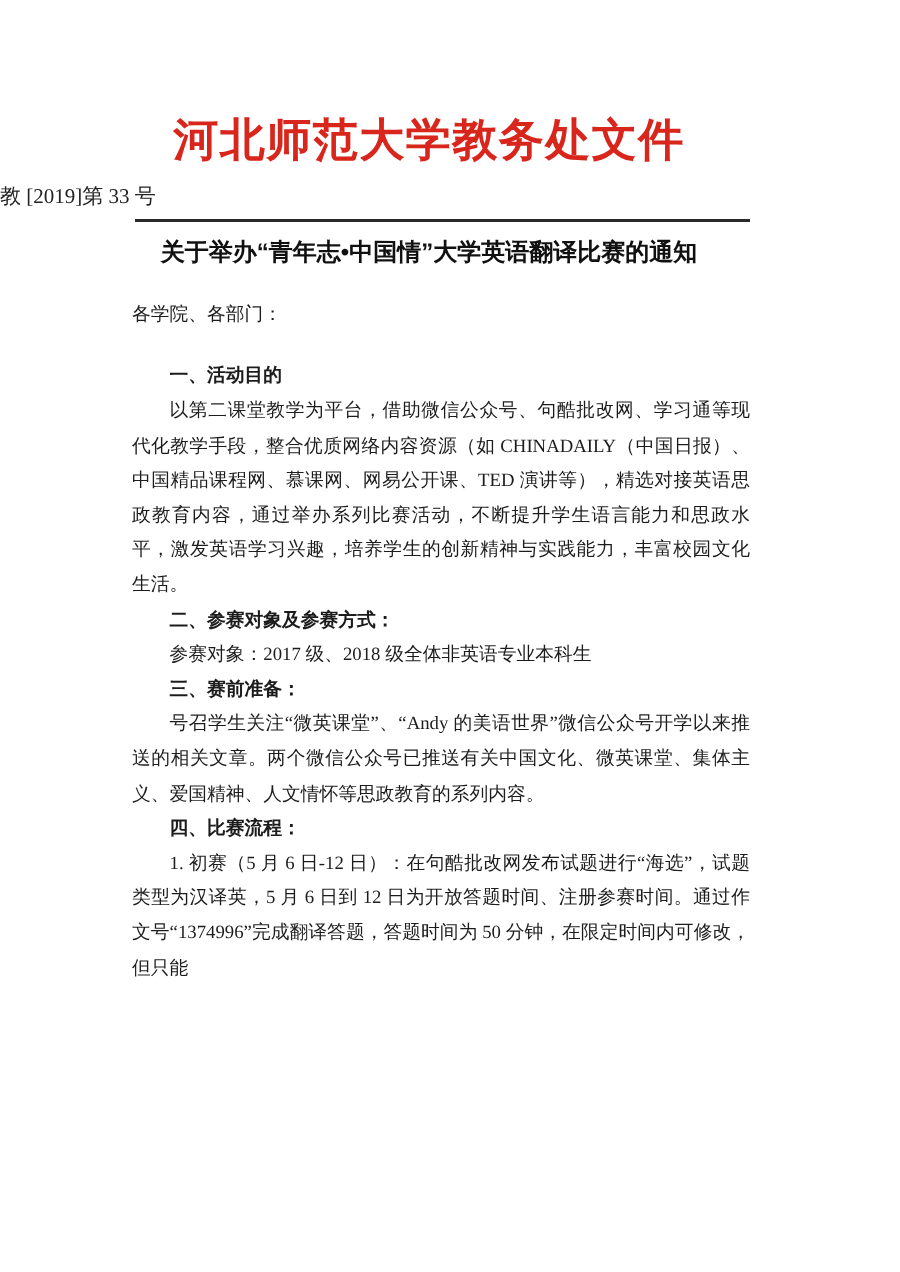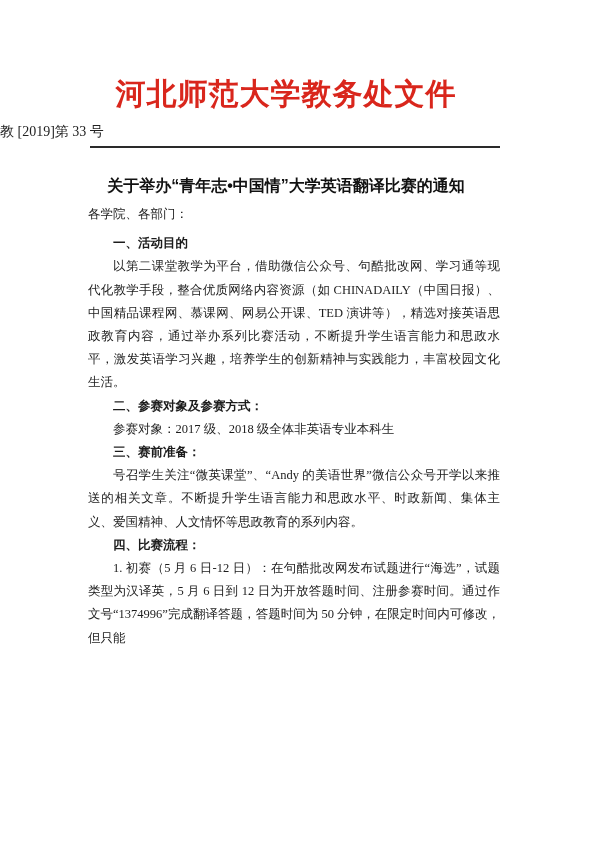--- a/index.html
+++ b/index.html
@@ -28,30 +28,30 @@
     font-size: 14px;
     line-height: 18px;
     color: #222222;
   }
   .rule {
     margin: 5px 72px 0 90px;
     height: 0;
     border-top: 2px solid #2a2a2a;
   }
   .doc-title {
-    margin-top: 27px;
+    margin-top: 10px;
     text-align: center;
     font-size: 16px;
     line-height: 22px;
     font-weight: 700;
     color: #111111;
     font-family: "Liberation Sans", "DejaVu Sans", sans-serif;
   }
   .body-block {
-    margin: 6px 72px 0 88px;
+    margin: 18px 72px 0 88px;
     font-size: 12.5px;
     line-height: 23.2px;
     text-align: justify;
     color: #1c1c1c;
   }
   .salutation { text-indent: 0; }
   .body-block p { margin: 0; }
   .body-block p.para { text-indent: 2em; }
   .body-block p.heading {
     text-indent: 2em;
@@ -73,17 +73,17 @@
   <div class="doc-title">关于举办“青年志•中国情”大学英语翻译比赛的通知</div>
 
   <div class="body-block salutation">各学院、各部门：</div>
 
   <div class="body-block">
       <p class="heading">一、活动目的</p>
       <p class="para">以第二课堂教学为平台，借助微信公众号、句酷批改网、学习通等现代化教学手段，整合优质网络内容资源（如 CHINADAILY（中国日报）、中国精品课程网、慕课网、网易公开课、TED 演讲等），精选对接英语思政教育内容，通过举办系列比赛活动，不断提升学生语言能力和思政水平，激发英语学习兴趣，培养学生的创新精神与实践能力，丰富校园文化生活。</p>
       <p class="heading">二、参赛对象及参赛方式：</p>
       <p class="para">参赛对象：2017 级、2018 级全体非英语专业本科生</p>
       <p class="heading">三、赛前准备：</p>
-      <p class="para">号召学生关注“微英课堂”、“Andy 的美语世界”微信公众号开学以来推送的相关文章。不断提升学生语言能力和思政水平、时政新闻、集体主义、爱国精神、人文情怀等思政教育的系列内容。</p>
+      <p class="para">号召学生关注“微英课堂”、“Andy 的美语世界”微信公众号开学以来推送的相关文章。两个微信公众号已推送有关中国文化、微英课堂、集体主义、爱国精神、人文情怀等思政教育的系列内容。</p>
       <p class="heading">四、比赛流程：</p>
       <p class="para">1. 初赛（5 月 6 日-12 日）：在句酷批改网发布试题进行“海选”，试题类型为汉译英，5 月 6 日到 12 日为开放答题时间、注册参赛时间。通过作文号“1374996”完成翻译答题，答题时间为 50 分钟，在限定时间内可修改，但只能</p>
     </div>
 </div>
 
 </body></html>

